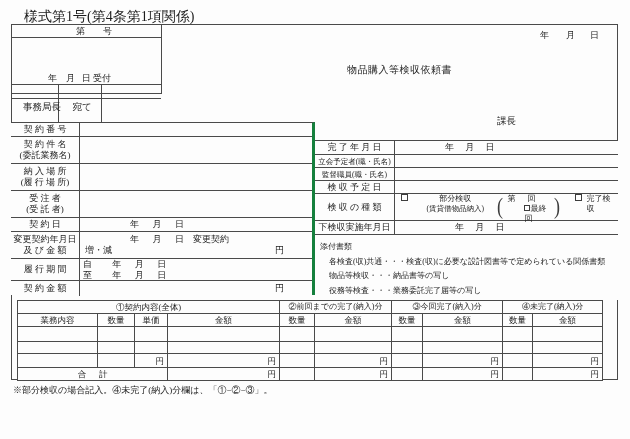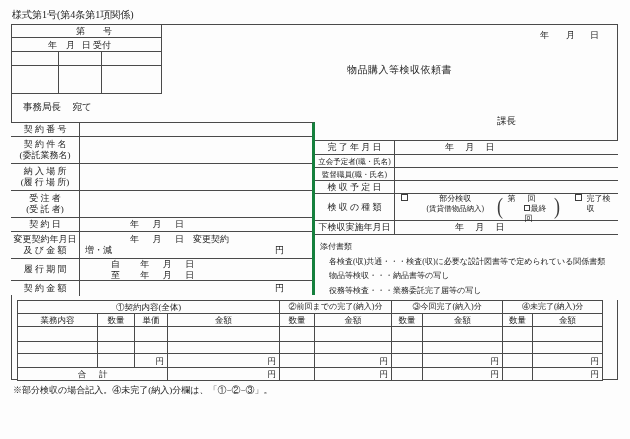--- a/index.html
+++ b/index.html
@@ -34,27 +34,27 @@
   table.bt td.yen{text-align:right;padding-right:3px;}
   .sideLabel{left:11px;top:300px;width:22px;height:80px;display:flex;align-items:center;justify-content:center;}
   .sideLabel div{width:10px;font-size:9px;line-height:11.5px;word-break:break-all;text-align:center;}
   .foot{font-size:9px;}
 </style>
 </head>
 <body>
 
 <div class="page">
 
-  <div class="abs" style="left:12px;top:8px;font-size:10px;">様式第1号(第4条第1項関係)</div>
+  <div class="abs" style="left:24px;top:8px;font-size:14px;">様式第1号(第4条第1項関係)</div>
 
   <div class="abs box outer"></div>
 
   <div class="abs box receipt">
     <div class="rrow bb pre" style="height:13px;line-height:13px;padding-left:64px;">第        号</div>
-    <div class="rrow bb pre" style="height:14px;line-height:14px;padding-left:36px;">年    月   日 受付</div>
+    <div class="rrow bb pre" style="height:14px;line-height:14px;padding-left:36px;margin-top:33px;">年    月   日 受付</div>
     <div class="rrow bb" style="height:14px;">
       <span class="vdiv" style="left:46px;"></span>
         <span class="vdiv" style="left:89px;"></span>
     </div>
     <div class="rrow" style="height:27px;">
       <span class="vdiv" style="left:46px;"></span>
         <span class="vdiv" style="left:89px;"></span>
     </div>
   </div>
 
@@ -107,21 +107,21 @@
         <span>及 び 金 額</span>
       </div>
       <div class="dval">
         <div class="pre" style="padding-left:50px;">年      月      日    変更契約</div>
         <div style="position:relative;padding-left:5px;">
           <span>増・減</span>
           <span style="position:absolute;right:28px;">円</span>
         </div>
       </div>
     </div>
-    <div class="drow" style="height:22px;gap:28px;">
+    <div class="drow" style="height:22px;">
       <div class="dlabel" style="width:69px;">履 行 期 間</div>
       <div class="dval">
         <div class="pre" style="padding-left:3px;">自         年      月      日</div>
         <div class="pre" style="padding-left:3px;">至         年      月      日</div>
       </div>
     </div>
     <div class="drow" style="height:15px;">
       <div class="dlabel" style="width:69px;">契 約 金 額</div>
       <div class="dval">
         <span style="position:absolute;right:28px;top:2px;">円</span>

